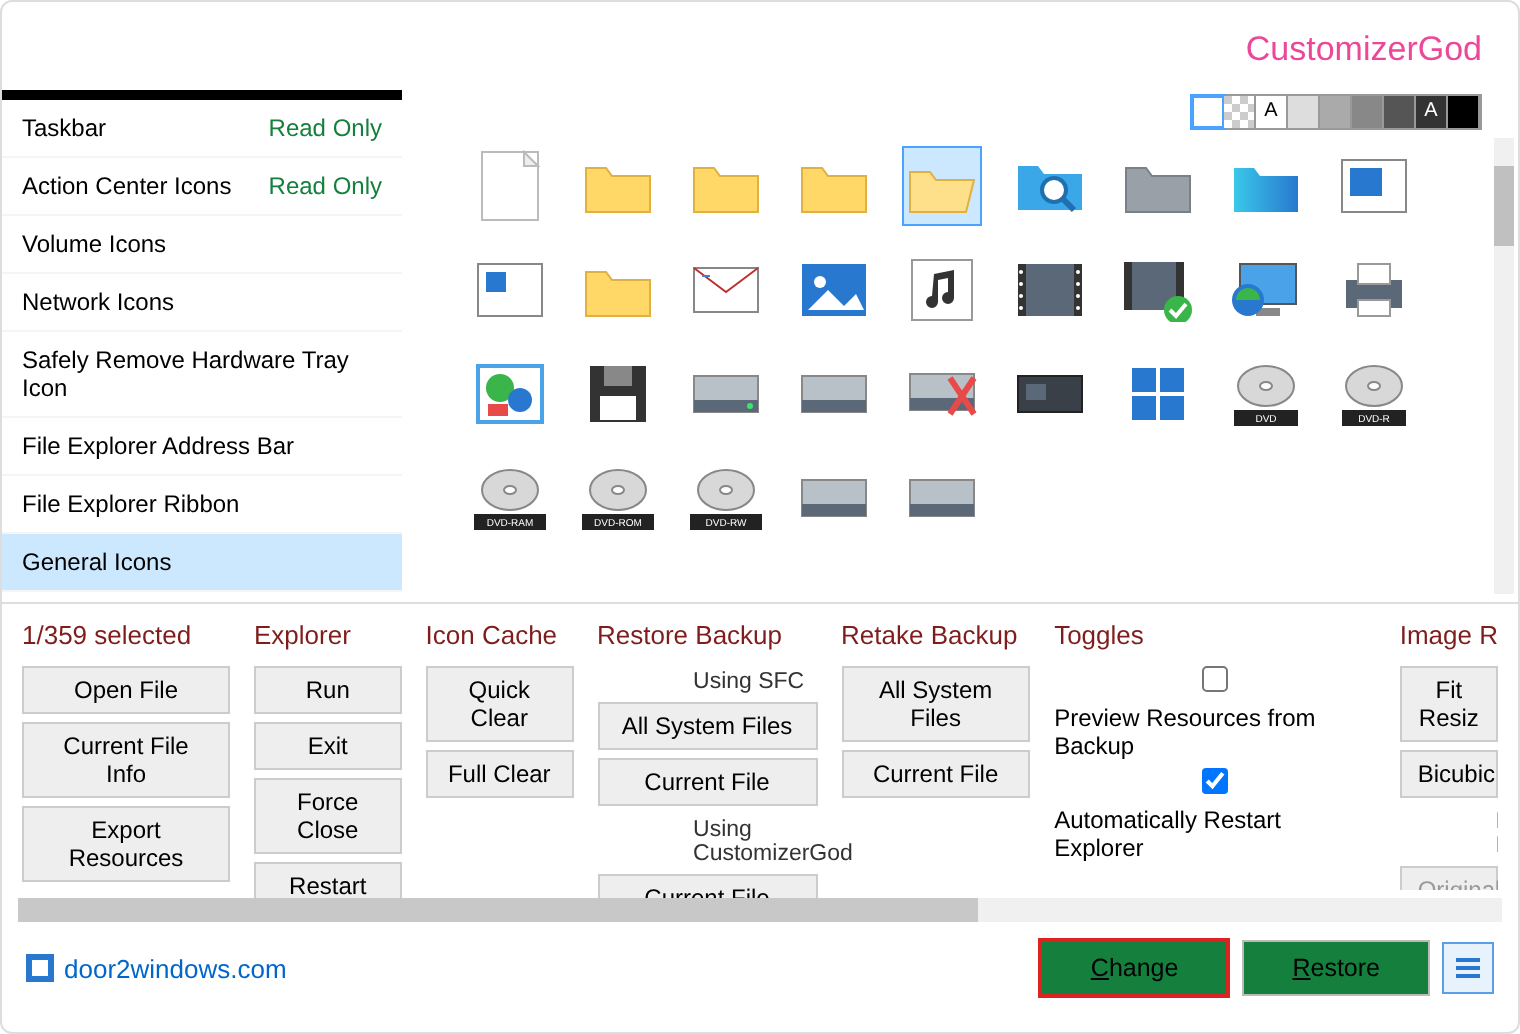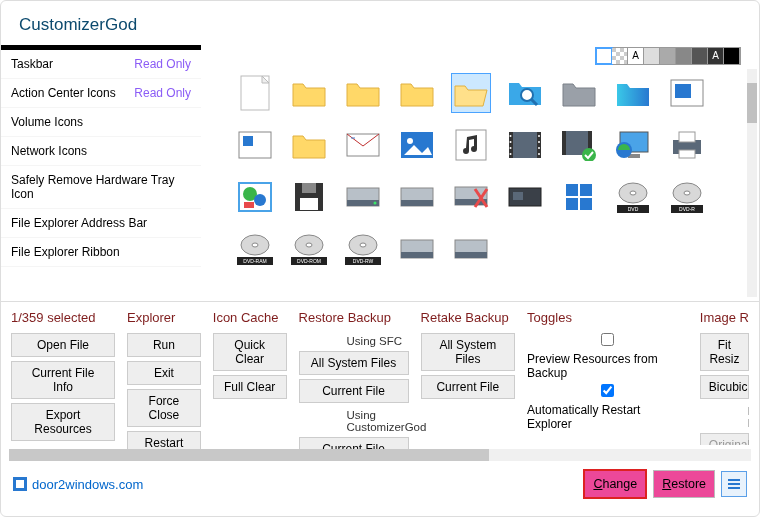--- a/index.html
+++ b/index.html
@@ -1,22 +1,22 @@
 <!DOCTYPE html>
 <html><head>
 <meta charset="utf-8">
 <style>
 * { box-sizing: border-box; margin: 0; padding: 0; font-family: 'Segoe UI', Tahoma, sans-serif; }
 body { background: #fff; width: 760px; height: 517px; overflow: hidden; border: 1px solid #ddd; border-radius: 6px; }
-.titlebar { padding: 14px 18px 10px; font-size: 17px; font-weight: 400; color: #0c4a6e; }
+.titlebar { padding: 14px 18px 10px; font-size: 17px; font-weight: 400; color: #ec4899; text-align: right; }
 .main { display: flex; height: 256px; }
 .sidebar { width: 200px; border-top: 5px solid #000000; overflow-y: auto; font-size: 12px; }
 .side-item { display: flex; justify-content: space-between; padding: 7px 10px; cursor: pointer; border-bottom: 1px solid #f5f5f5; }
 .side-item.sel { background: #cce8ff; }
-.side-read { color: #8b5cf6; }
+.side-read { color: #15803d; }
 .canvas { flex: 1; position: relative; padding: 4px 8px 4px 4px; overflow: hidden; }
 .theme-strip { position: absolute; top: 2px; right: 18px; display: flex; border: 1px solid #999; }
 .th-sw { width: 16px; height: 16px; border-right: 1px solid #999; font-size: 10px; line-height: 16px; text-align: center; }
 .th-sw.sel { outline: 2px solid #4aa3ff; outline-offset: -1px; }
 .vscroll { position: absolute; right: 2px; top: 24px; bottom: 4px; width: 10px; background: #f0f0f0; }
 .vthumb { position: absolute; top: 14px; width: 100%; height: 40px; background: #c0c0c0; }
 .icon-grid { margin-top: 24px; display: flex; flex-wrap: wrap; gap: 12px 14px; padding-left: 30px; }
 .ico { width: 40px; height: 40px; display: flex; align-items: center; justify-content: center; }
 .ico.sel { background: #cce8ff; border: 1px solid #4aa3ff; }
 .lower { border-top: 1px solid #ddd; padding: 8px 10px 4px 10px; height: 148px; overflow: hidden; display: flex; gap: 12px; font-size: 12px; }
@@ -25,21 +25,21 @@
 .sub-title { font-size: 11.5px; color: #333; margin-top: 2px; margin-left: 48px; }
 .btn { background: #eee; border: 1px solid #ccc; padding: 4px 8px; font-size: 12px; cursor: pointer; text-align: center; }
 .btn.disabled { color: #999; }
 .chk { display: flex; align-items: center; gap: 6px; font-size: 12px; flex-direction: column; }
 .chk input { width: 13px; height: 13px; }
 .hscroll { height: 12px; background: #f0f0f0; margin: 0 8px; position: relative; }
 .hthumb { position: absolute; left: 0; width: 480px; height: 100%; background: #c8c8c8; }
 .footer { display: flex; align-items: center; justify-content: space-between; padding: 8px 12px; }
 .link { color: #0066cc; font-size: 13px; display: flex; align-items: center; gap: 5px; }
 .f-btns { display: flex; gap: 6px; align-items: center; }
-.f-btn { padding: 6px 8px; font-size: 12.5px; background: #ec4899; border: 1px solid #bbb; cursor: pointer; }
+.f-btn { padding: 6px 24px; font-size: 12.5px; background: #15803d; border: 1px solid #bbb; cursor: pointer; }
 .f-btn.primary { border: 2px solid #d22; }
 .f-btn.u:first-letter { text-decoration: underline; }
 .menu-btn { width: 26px; height: 26px; border: 1px solid #5a9fe8; background: #e8f2fc; display: flex; align-items: center; justify-content: center; cursor: pointer; }
 svg { display: block; }
 </style>
 </head>
 <body>
 
 <div class="titlebar">CustomizerGod</div>
 
@@ -60,20 +60,23 @@
         <span>Network Icons</span>
       </div>
     <div class="side-item">
         <span>Safely Remove Hardware Tray Icon</span>
       </div>
     <div class="side-item">
         <span>File Explorer Address Bar</span>
       </div>
     <div class="side-item">
         <span>File Explorer Ribbon</span>
+      </div>
+    <div class="side-item sel">
+        <span>General Icons</span>
       </div>
   </div>
 
   <div class="canvas">
     <div class="theme-strip">
       <div class="th-sw sel" style="background:#fff"></div>
       <div class="th-sw" style="background:repeating-conic-gradient(#ccc 0 25%,#fff 0 50%) 0/8px 8px"></div>
       <div class="th-sw" style="background:#fff">A</div>
       <div class="th-sw" style="background:#ddd"></div>
       <div class="th-sw" style="background:#aaa"></div>

